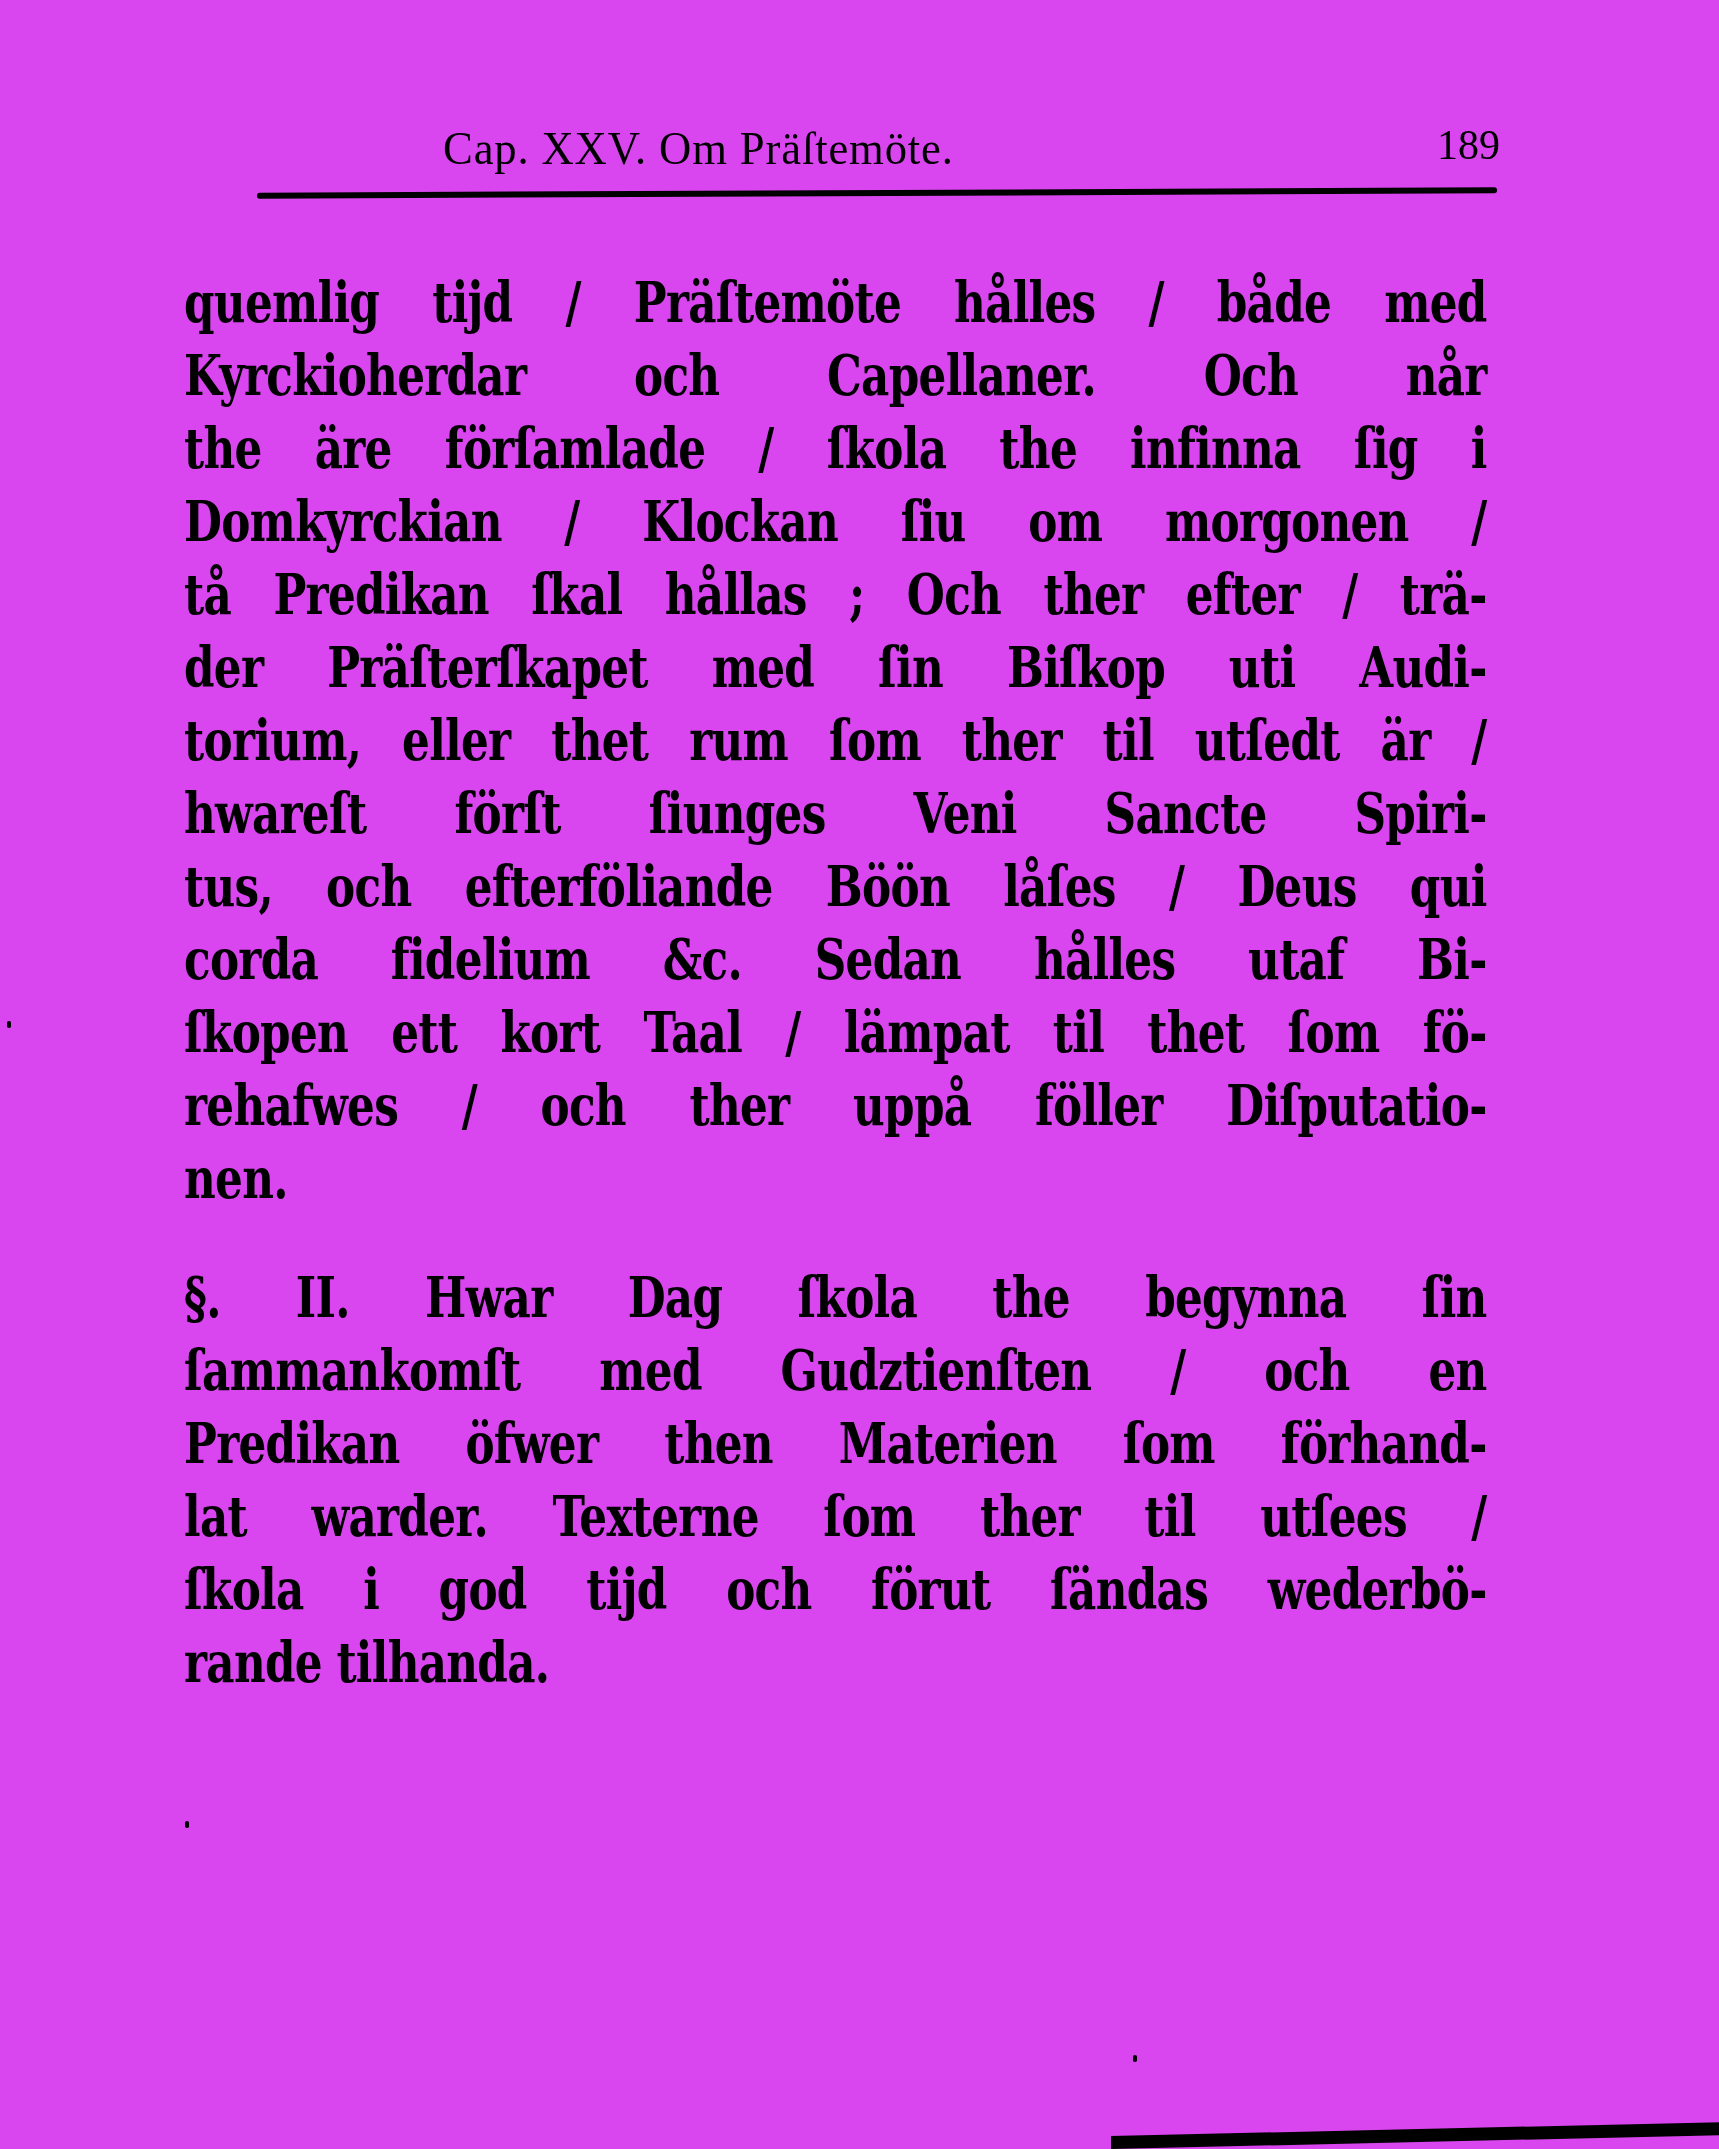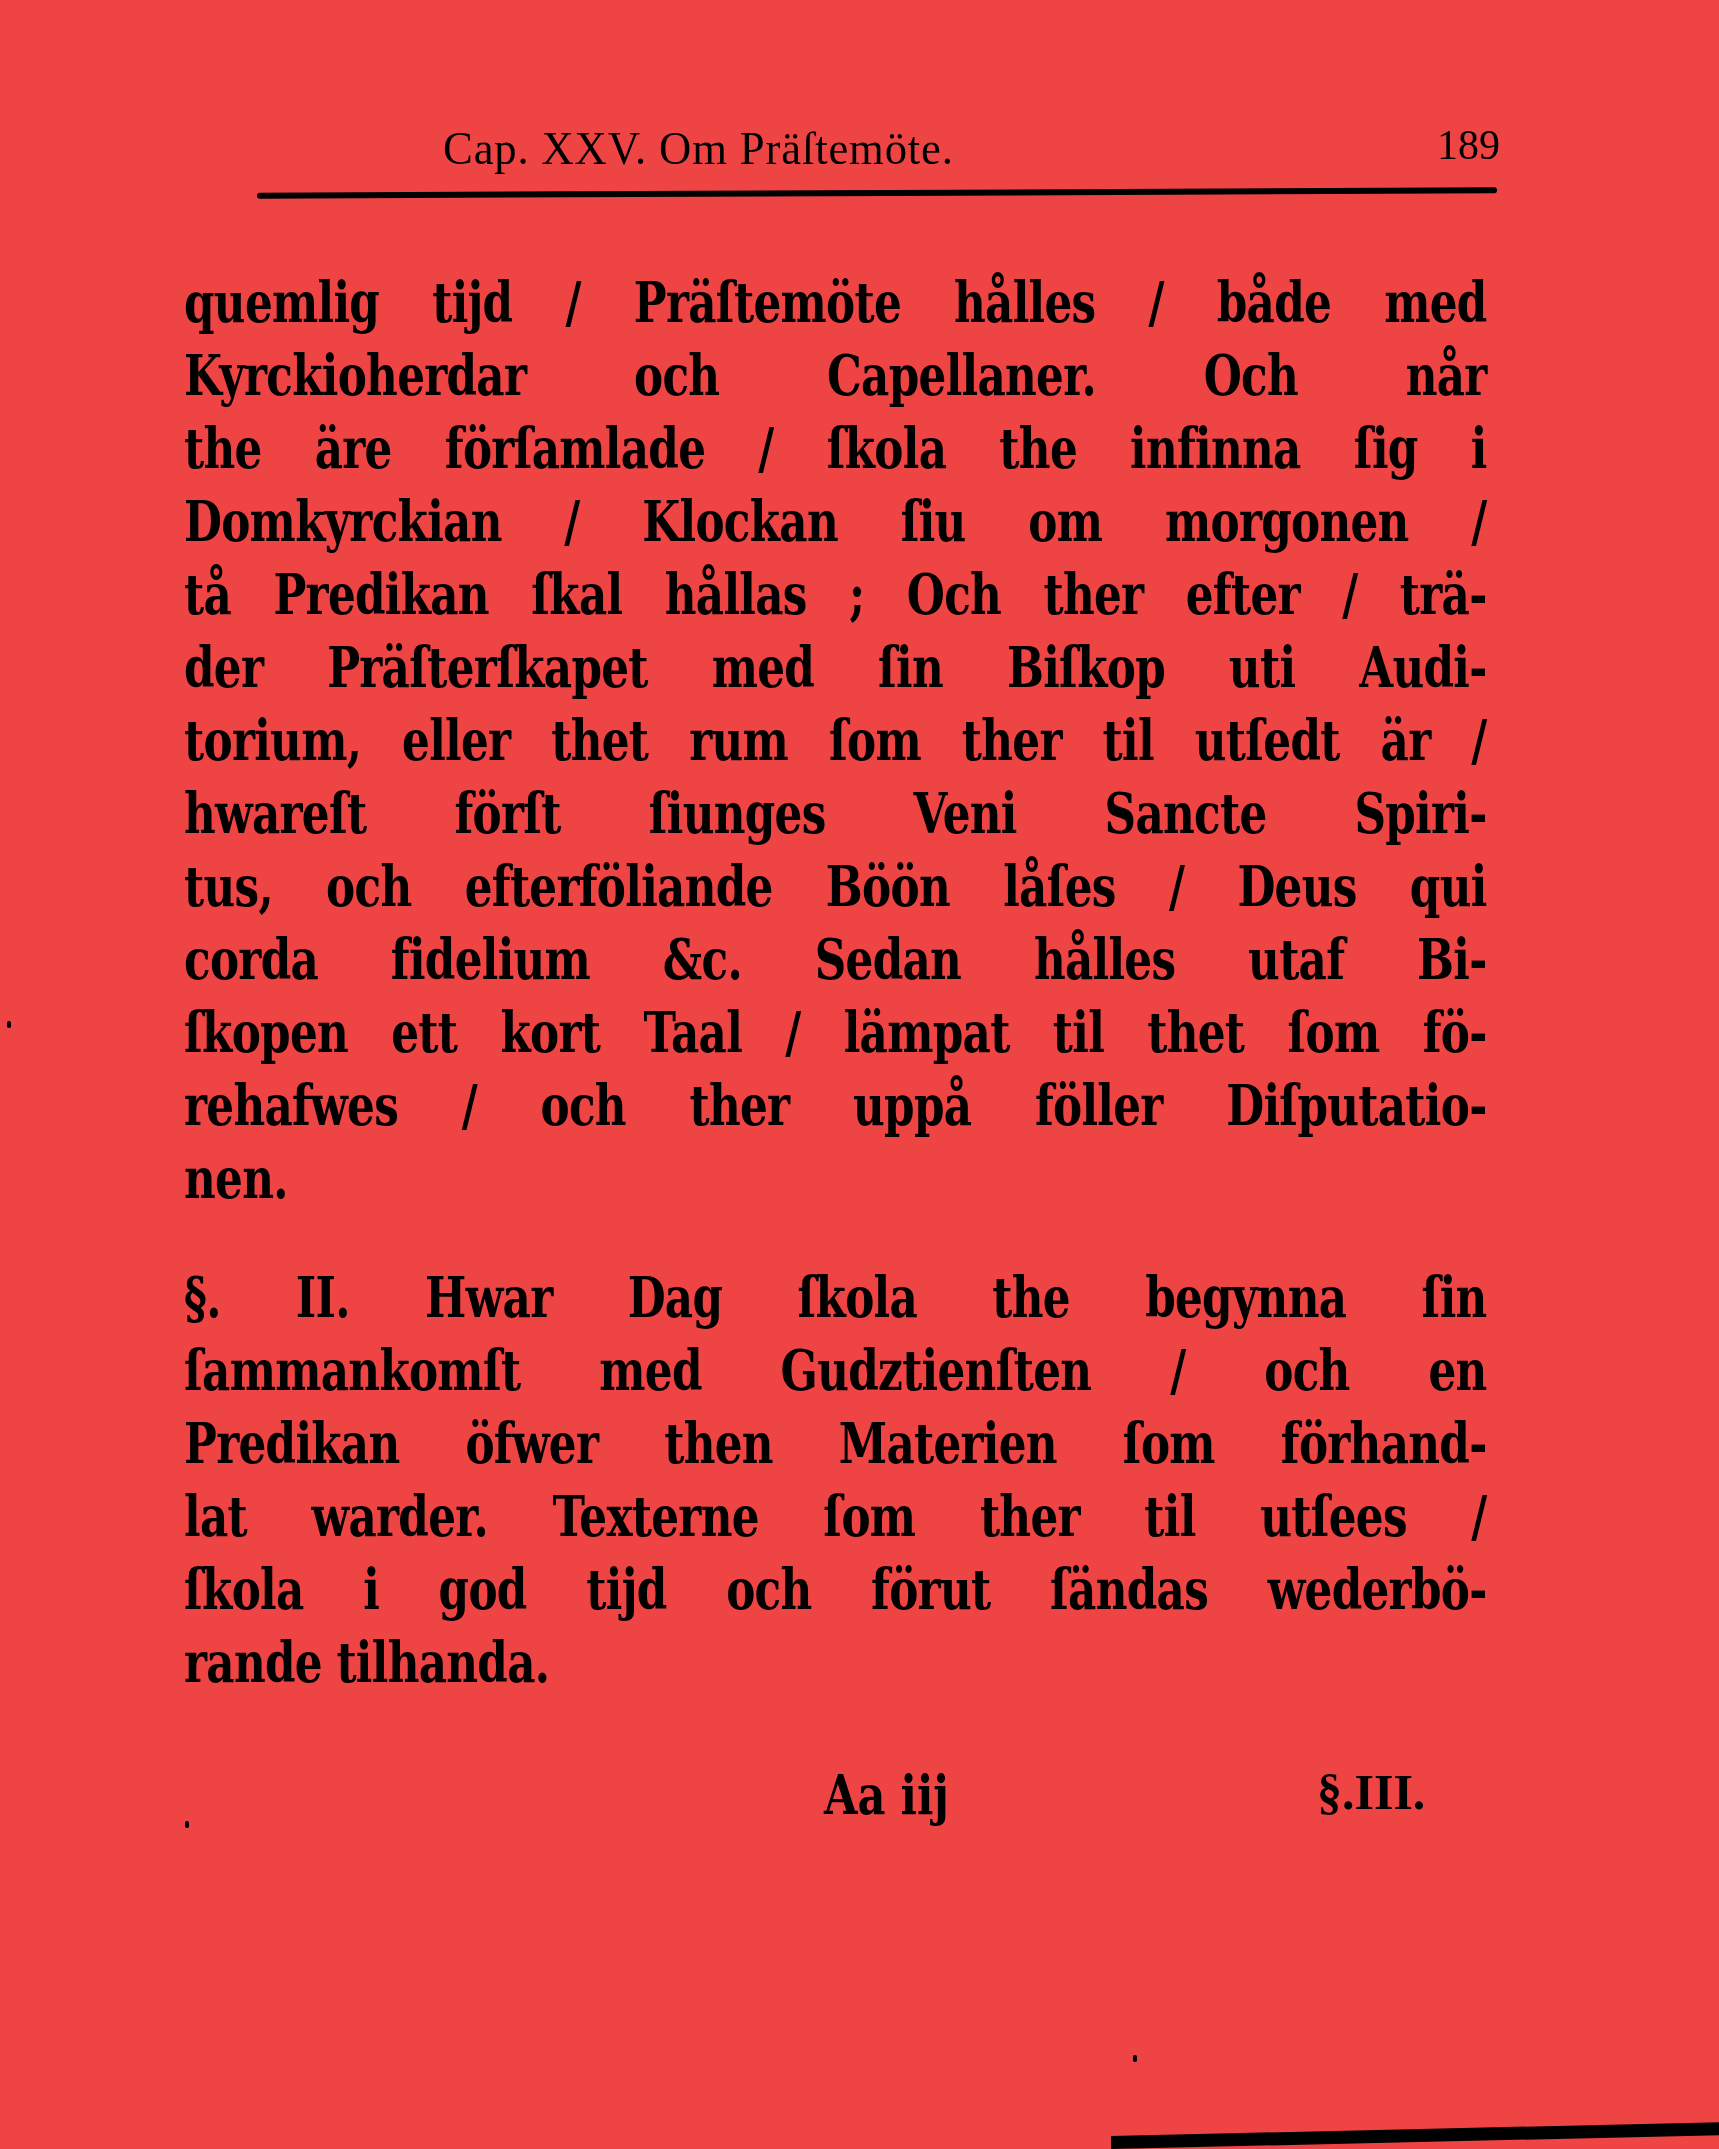--- a/index.html
+++ b/index.html
@@ -1,17 +1,17 @@
 <!DOCTYPE html>
 <html style="font-size:14.3px"><head>
 <meta charset="utf-8">
 <style>
   html, body { margin:0; padding:0; background:#fff; }
   body { width:1720px; height:2149px; position:relative; overflow:hidden; font-family:"DejaVu Serif", serif; color:#000; }
-  .page { position:absolute; left:0; top:0; width:1720px; height:2149px; background:#ef4444; }
+  .page { position:absolute; left:0; top:0; width:1720px; height:2149px; background:#d946ef; }
   .header { position:absolute; top:121px; left:443px; width:1057px; height:54px; }
   .running-title { position:absolute; left:0; top:0; font-family:"Liberation Serif", serif; font-size:47px; letter-spacing:0.9px; transform:scaleX(0.95); transform-origin:left; }
   .page-number { position:absolute; right:0; top:0; font-family:"Liberation Serif", serif; font-size:42px; }
   .rule { position:absolute; top:190px; left:257px; width:1240px; height:6.3px; background:#000; border-radius:2.7px; transform:rotate(-0.25deg); }
   .body-text { position:absolute; left:184px; top:226px; width:1303px;margin-top:40px; }
   .line { font-family:"DejaVu Serif", serif; font-weight:bold; font-size:56px; line-height:73px; height:73px; white-space:nowrap; text-align:justify; text-align-last:justify; transform:scaleX(0.78); transform-origin:left; width:1670px; letter-spacing:-0.9px; }
   .line.last { text-align-last:left; }
   .section { position:absolute; left:184px; top:1261px; width:1303px; }
   .catchwords { position:absolute; top:1763px; left:0; width:1720px; height:72px; }
   .catch-left { position:absolute; left:824px; font-family:"DejaVu Serif", serif; font-weight:bold; font-size:54px; transform:scaleX(0.8); transform-origin:left; }
@@ -49,24 +49,20 @@
 
   <div class="section">
     <div class="line">§. II.   Hwar Dag ſkola the begynna ſin</div>
     <div class="line">ſammankomſt med Gudztienſten / och en</div>
     <div class="line">Predikan öfwer then Materien ſom förhand-</div>
     <div class="line">lat warder.  Texterne ſom ther til utſees /</div>
     <div class="line">ſkola i god tijd och förut ſändas wederbö-</div>
     <div class="line last">rande tilhanda.</div>
   </div>
 
-  <div class="catchwords">
-    <span class="catch-left">Aa iij</span>
-    <span class="catch-right">§.III.</span>
-  </div>
 
   <div class="speck" style="left:7.2px; top:1021px;"></div>
   <div class="speck" style="left:185px; top:1821px;"></div>
   <div class="speck" style="left:1133px; top:2055px;"></div>
 
   <div class="edge-shadow"></div>
 </div>
 
 
 </body></html>

